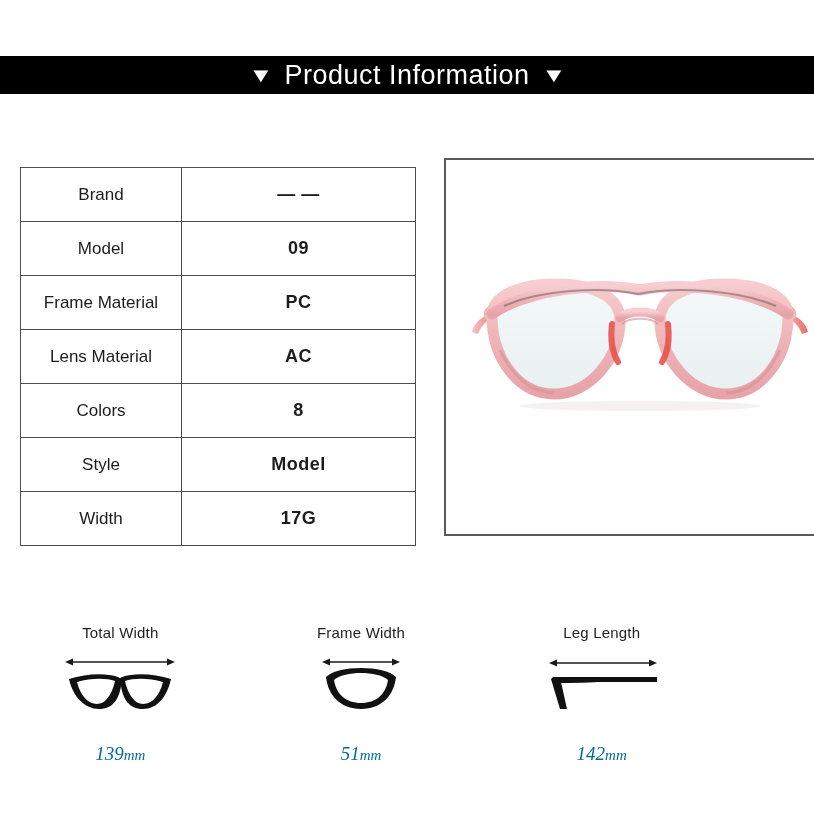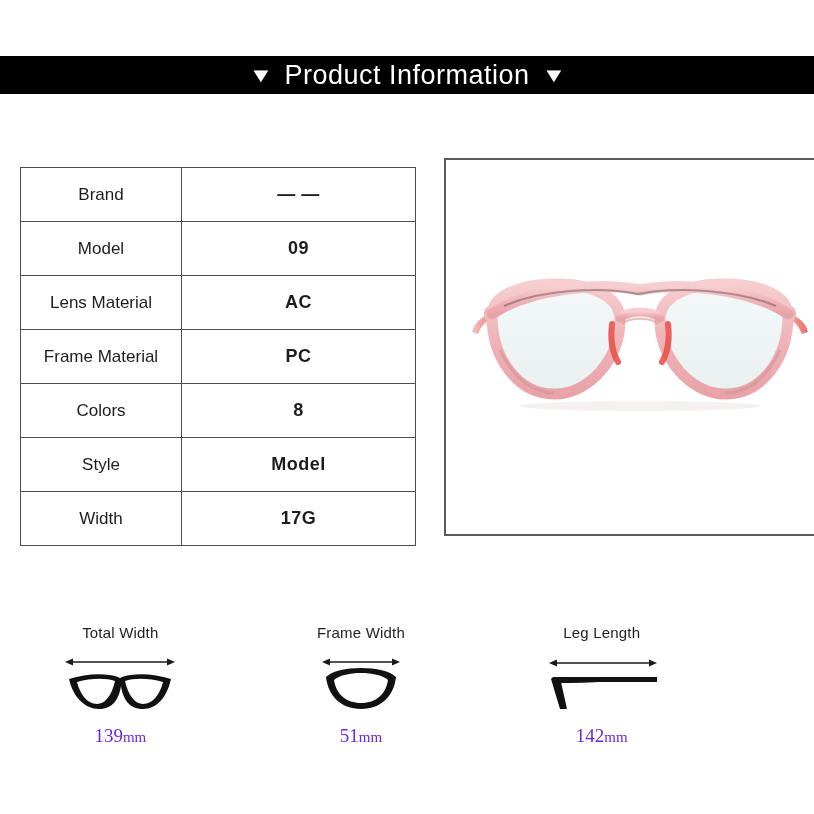--- a/index.html
+++ b/index.html
@@ -122,24 +122,25 @@
     white-space: nowrap;
     margin-bottom: 12px;
   }
   .measure-icon {
     height: 62px;
     display: flex;
     align-items: center;
     justify-content: center;
   }
   .measure-value {
-    margin-top: 10px;
+    margin-top: 28px;
     font-family: "Liberation Serif", serif;
-    color: #6d28d9;
+    color: #0369a1;
     white-space: nowrap;
+    font-style: italic;
   }
   .measure-value .num {
     font-size: 19px;
   }
   .measure-value .unit {
     font-size: 15px;
   }
 </style>
 </head>
 <body>
@@ -154,26 +155,26 @@
   <tbody>
     <tr>
       <td class="spec-label">Brand</td>
       <td class="spec-value">— —</td>
     </tr>
     <tr>
       <td class="spec-label">Model</td>
       <td class="spec-value">09</td>
     </tr>
     <tr>
+      <td class="spec-label">Frame Material</td>
+      <td class="spec-value">PC</td>
+    </tr>
+    <tr>
       <td class="spec-label">Lens Material</td>
       <td class="spec-value">AC</td>
-    </tr>
-    <tr>
-      <td class="spec-label">Frame Material</td>
-      <td class="spec-value">PC</td>
     </tr>
     <tr>
       <td class="spec-label">Colors</td>
       <td class="spec-value">8</td>
     </tr>
     <tr>
       <td class="spec-label">Style</td>
       <td class="spec-value">Model</td>
     </tr>
     <tr>

